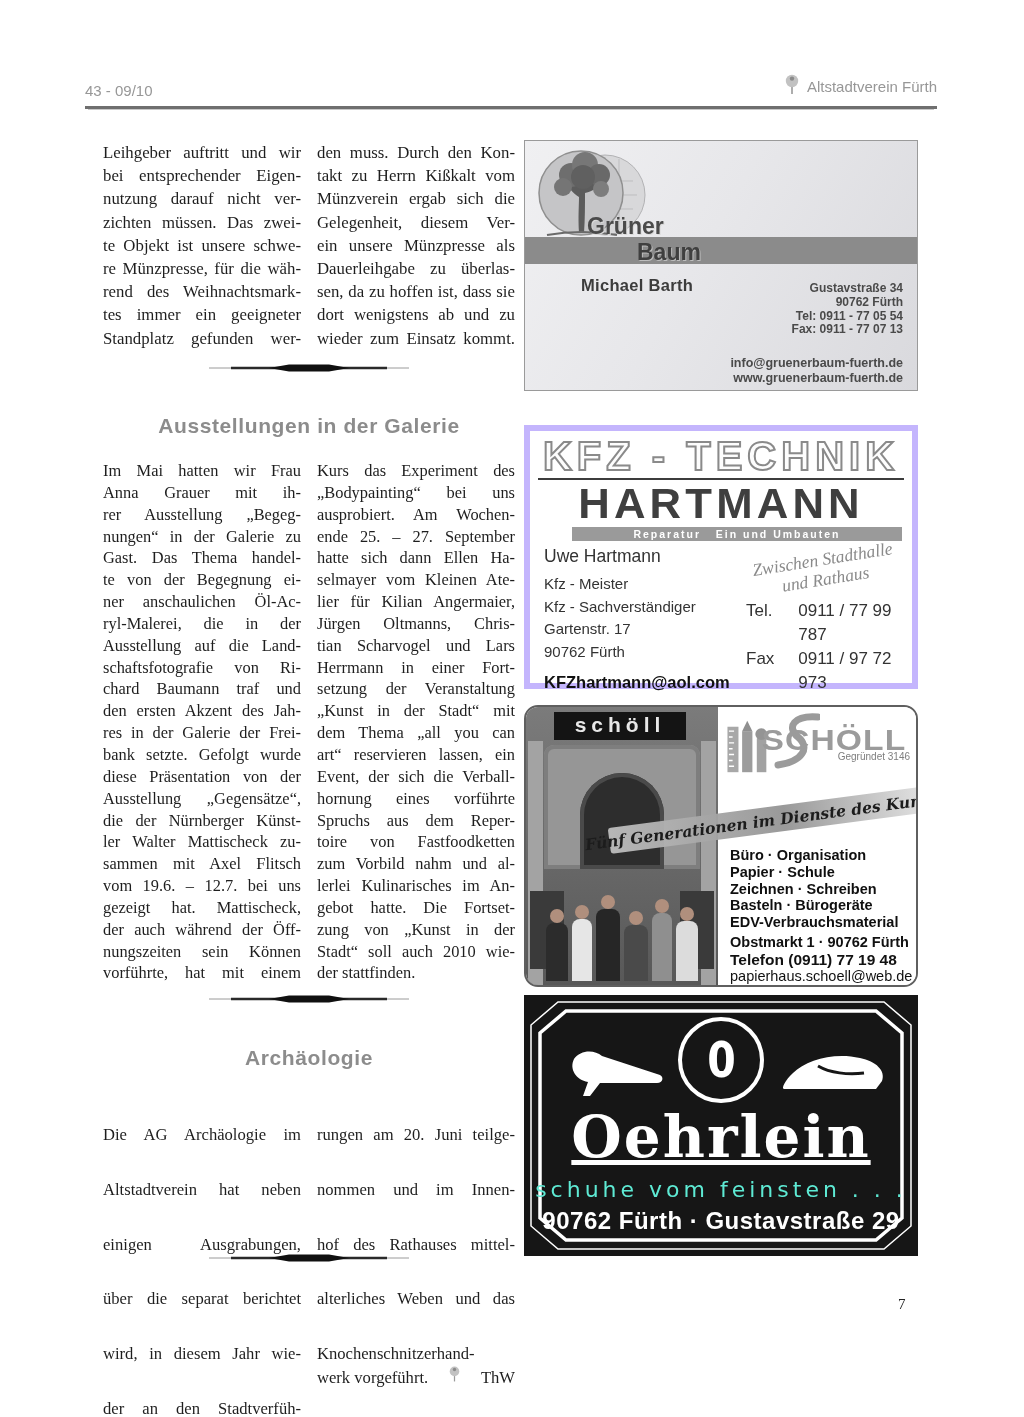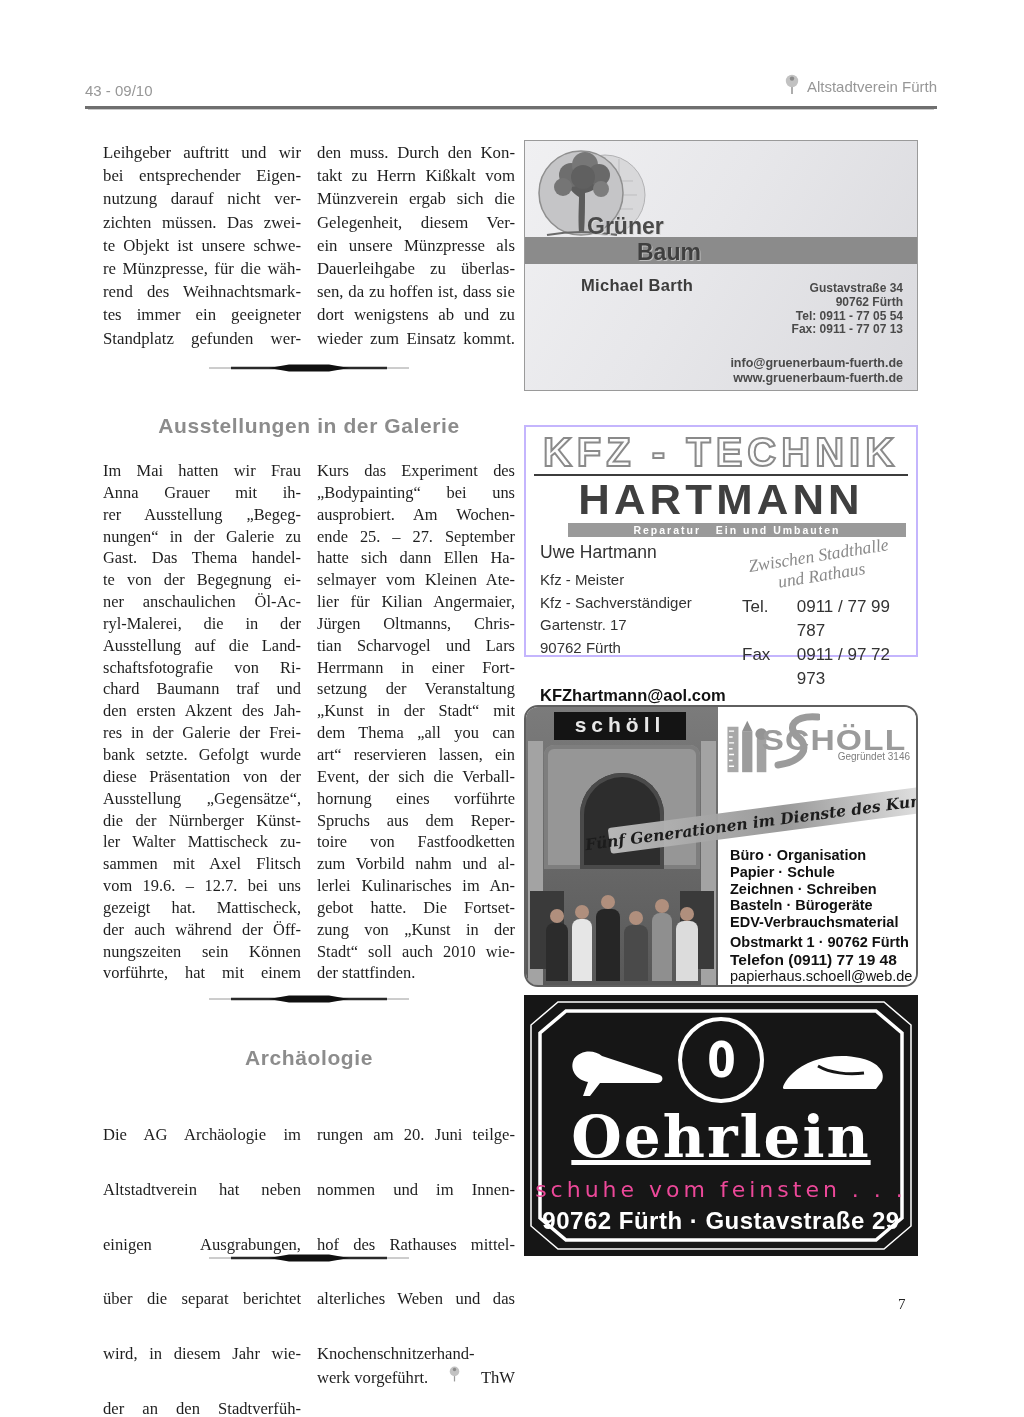--- a/index.html
+++ b/index.html
@@ -49,39 +49,39 @@
   .gb-band { position:absolute; top:96px; left:0; right:0; height:27px; background:#8b8b8b; }
   .gb-logo { position:absolute; top:6px; left:8px; }
   .gb-name1 { position:absolute; top:72px; left:62px; font-size:23px; font-weight:bold; color:#4a4a4a; text-shadow:1px 1px 0 #d9d9d9; }
   .gb-name2 { position:absolute; top:98px; left:112px; font-size:23px; font-weight:bold; color:#3f3f3f; text-shadow:1px 1px 0 #bdbdbd; }
   .gb-contact-name { position:absolute; top:135px; left:56px; font-size:16.5px; font-weight:bold; color:#3c3c3c; letter-spacing:0.3px; }
   .gb-addr { position:absolute; top:141px; right:14px; text-align:right; font-size:12px; font-weight:bold; color:#4a4a4a; }
   .gb-addr .gb-line { line-height:13.8px; }
   .gb-mail { position:absolute; top:215px; right:14px; text-align:right; font-size:12.5px; font-weight:bold; color:#4a4a4a; }
   .gb-mail div { line-height:15px; }
   
-  .ad-hm { top:425px; height:232px; background:#fff; border:2px solid #c4b5fd; }
+  .ad-hm { top:425px; height:264px; background:#fff; border:6px solid #c4b5fd; }
   .hm-title {
     margin-top:3px; text-align:center; font-size:40px; font-weight:bold; letter-spacing:5px;
     color:#fdfdfd; -webkit-text-stroke:2px #8a8a8a; white-space:nowrap;
   }
   .hm-rule { position:absolute; top:47px; left:8px; right:8px; height:2px; background:#3c3c3c; }
   .hm-name {
     position:absolute; top:49px; left:0; right:0; text-align:center;
     font-size:42px; font-weight:bold; color:#3f3f3f; letter-spacing:4px; transform:scaleX(1.04);
   }
   .hm-band {
     position:absolute; top:96px; left:42px; right:10px; height:14px; background:#9a9a9a;
     color:#fff; font-size:10.5px; font-weight:bold; letter-spacing:2px;
     text-align:center; line-height:14px; white-space:pre;
   }
   .hm-left { position:absolute; top:115px; left:14px; color:#333; }
   .hm-owner { font-size:17.5px; margin-bottom:6px; }
   .hm-line { font-size:15px; line-height:22.5px; }
-  .hm-mail { margin-top:27px; font-weight:bold; font-size:16.5px; color:#111; }
+  .hm-mail { margin-top:10px; font-weight:bold; font-size:16.5px; color:#111; }
   .hm-note {
     position:absolute; top:118px; left:208px; width:172px; text-align:center;
     transform:rotate(-9deg);
     font-family:"Liberation Serif", serif; font-style:italic; font-size:17.5px;
     color:#8a8a8a; line-height:20px;
   }
   .hm-telfax { position:absolute; top:168px; left:216px; font-size:17px; color:#333; }
   .hm-telfax .row { display:flex; line-height:24px; }
   .hm-telfax .lbl { width:58px; }
   
@@ -135,21 +135,21 @@
     width:78px; height:78px; border:4px solid #fff; border-radius:50%;
     display:flex; align-items:center; justify-content:center;
   }
   .oe-zero { font-family:"DejaVu Sans", sans-serif; font-weight:bold; font-size:50px; transform:scaleX(0.82); }
   .oe-name {
     position:absolute; top:108px; left:0; right:0; text-align:center;
     font-family:"DejaVu Serif", serif; font-weight:bold; font-size:58px; letter-spacing:2px;text-decoration:underline;
   }
   .oe-slogan {
     position:absolute; top:182px; left:0; right:0; text-align:center;
-    font-family:"DejaVu Sans", sans-serif; font-size:22px; letter-spacing:4px; color:#ec4899;
+    font-family:"DejaVu Sans", sans-serif; font-size:22px; letter-spacing:4px; color:#5eead4;
   }
   .oe-addr {
     position:absolute; top:212px; left:0; right:0; text-align:center;
     font-weight:bold; font-size:24px; letter-spacing:0.5px;
   }
   
   .page-num { position:absolute; left:898px; top:1296px; font-size:15px; color:#222; font-family:"Liberation Serif", serif; }
 </style>
 </head>
 <body>

